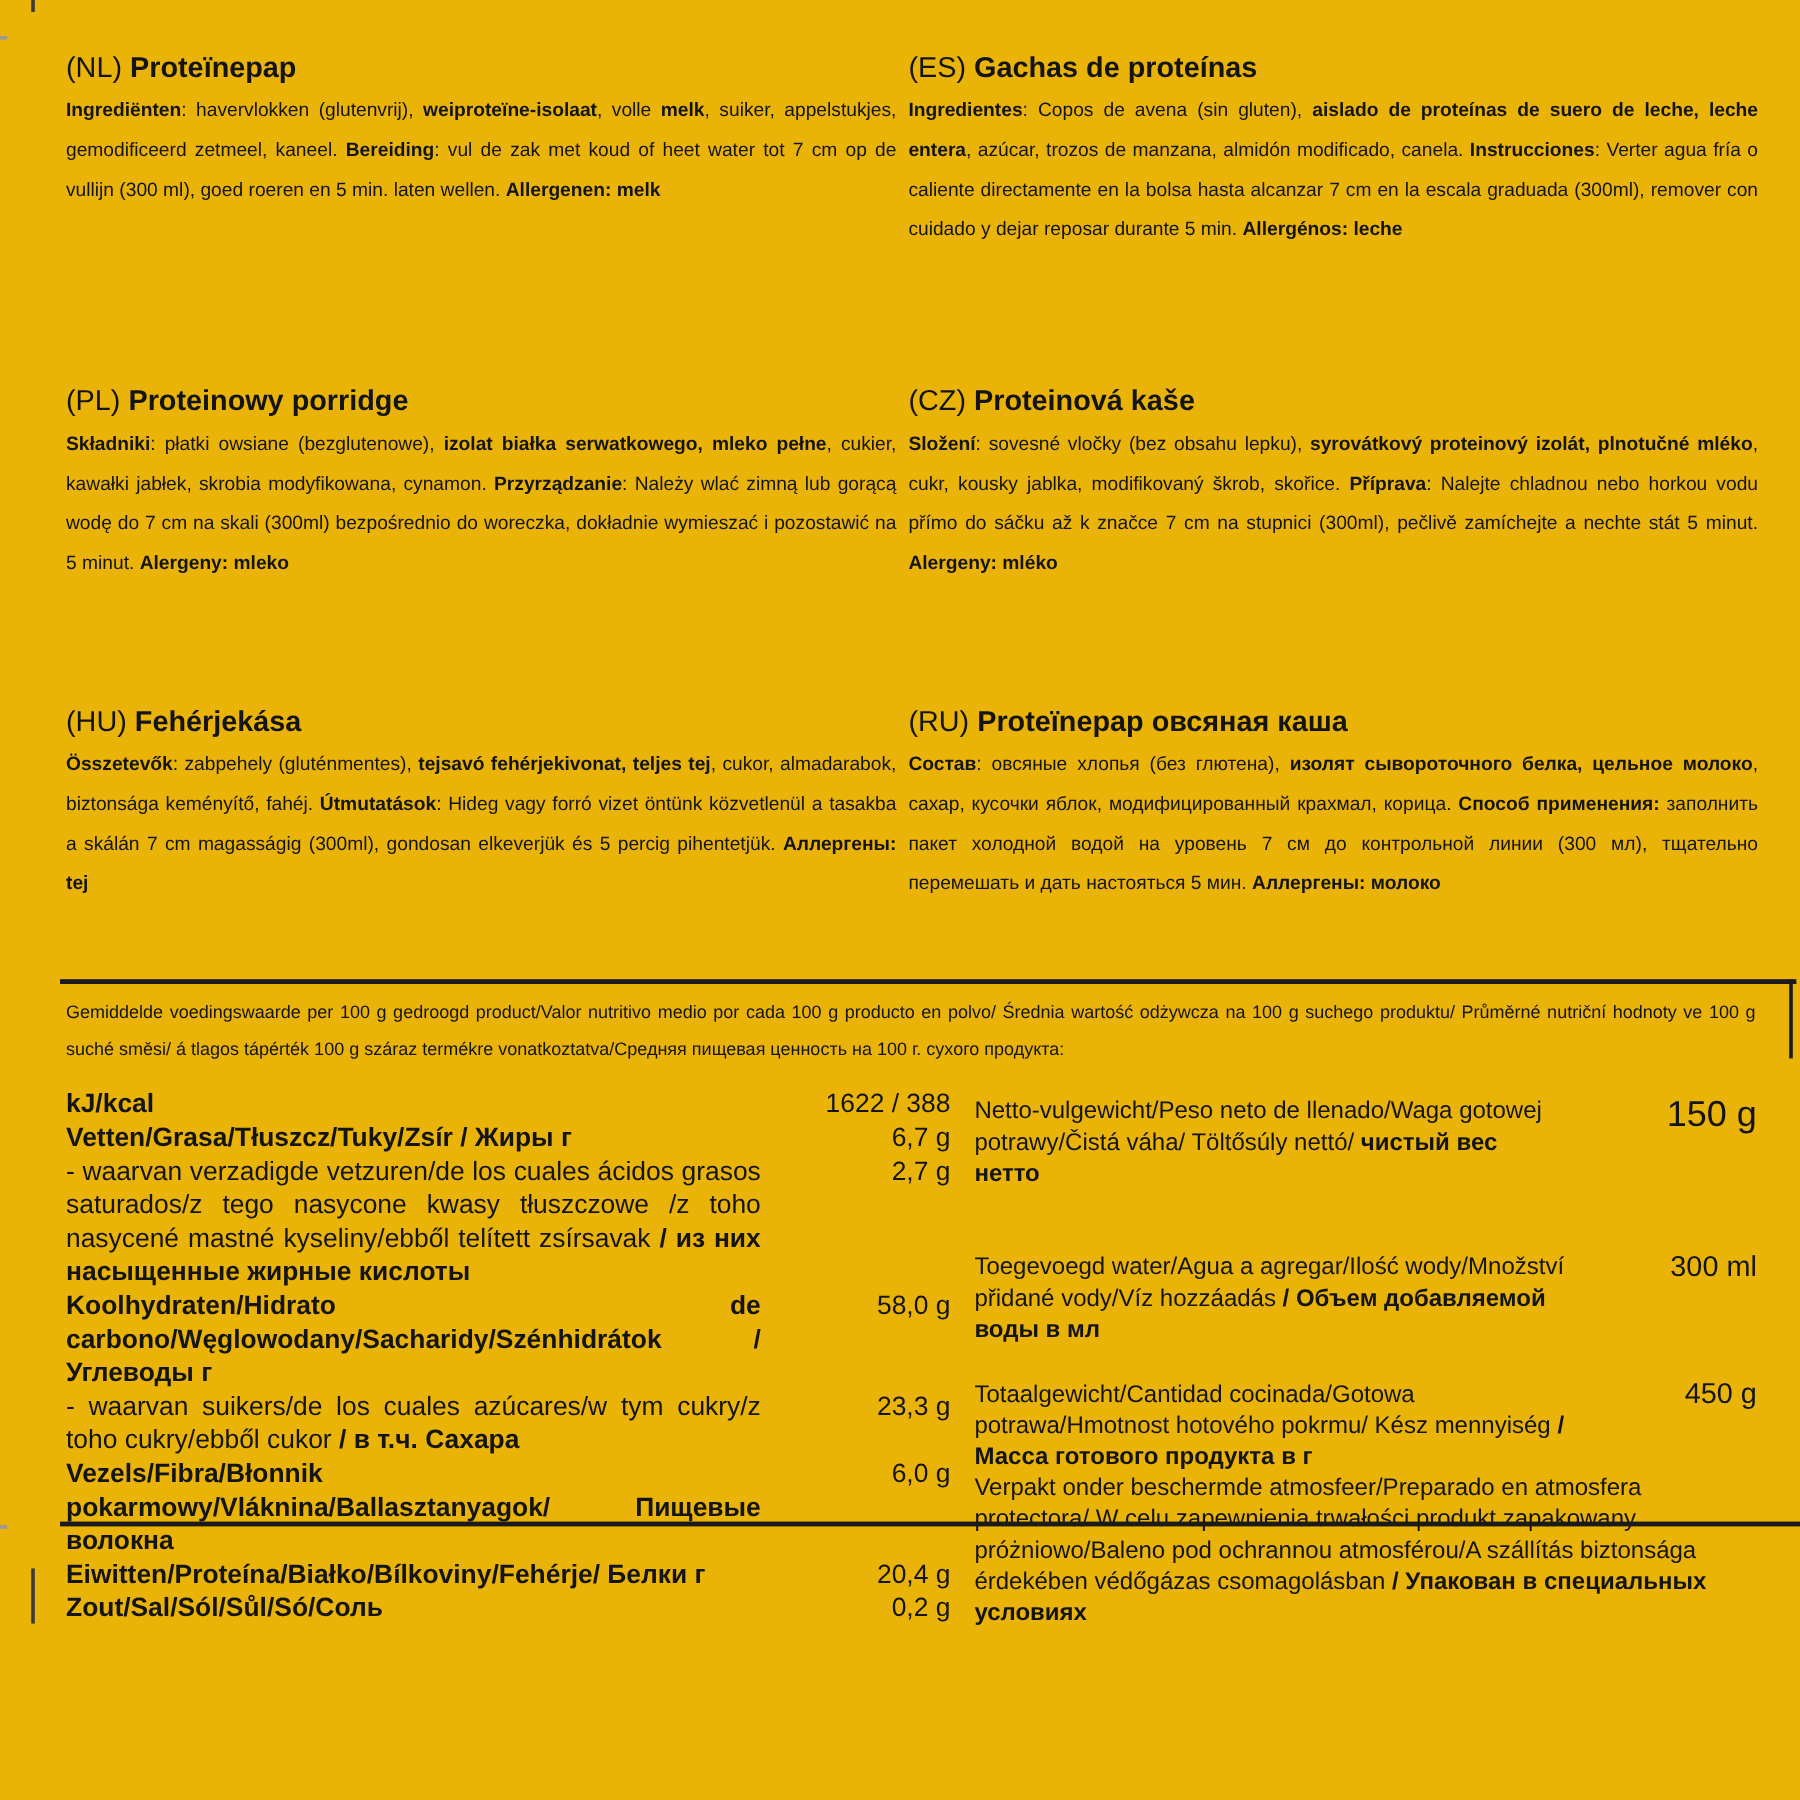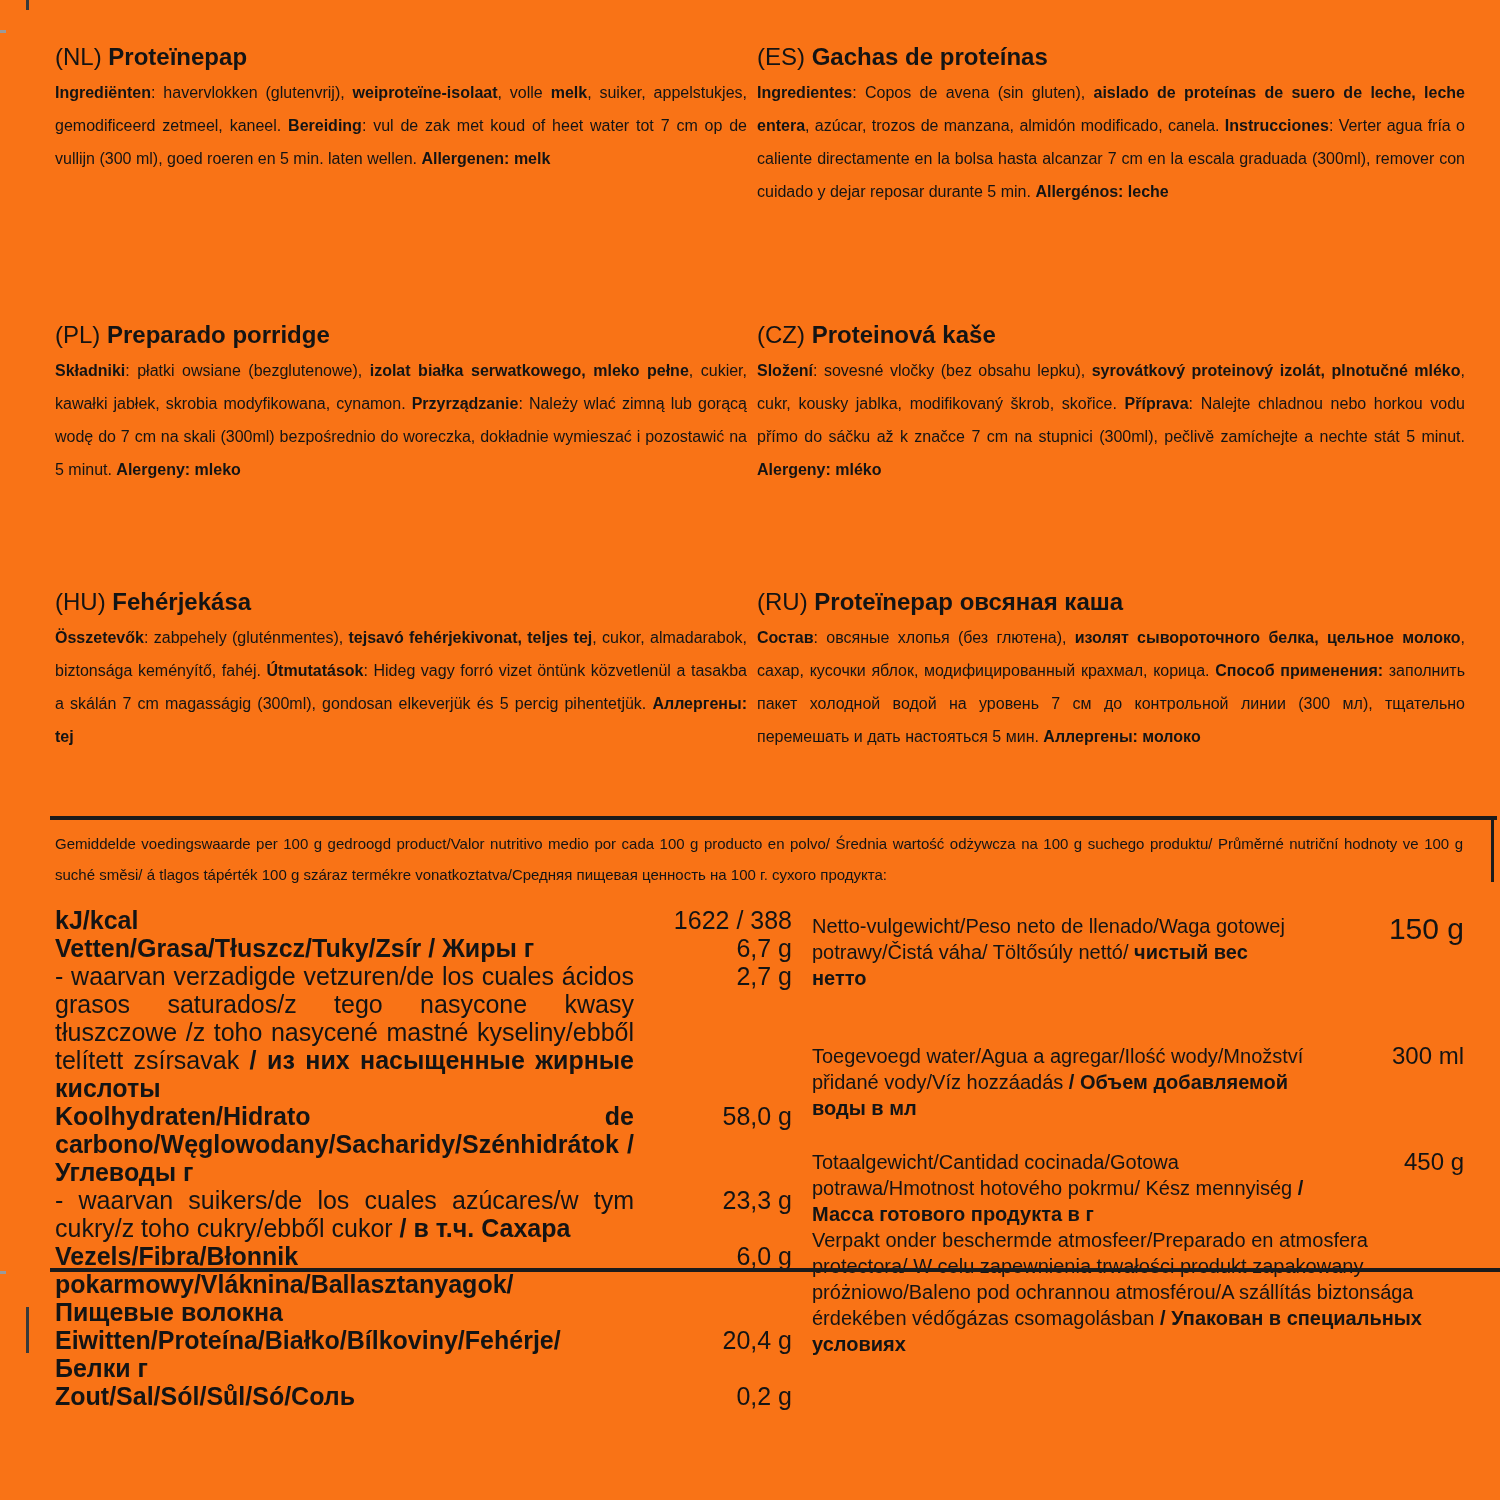--- a/index.html
+++ b/index.html
@@ -1,19 +1,19 @@
 <!DOCTYPE html>
 <html><head>
 <meta charset="utf-8">
 <style>
   html,body{margin:0;padding:0;background:#fff;}
   .page{
     position:relative;
     width:1500px;height:1500px;
-    background:#f97316;
+    background:#eab308;
     font-family:"Liberation Sans", sans-serif;
     color:#141414;
     overflow:hidden;
   }
   b{font-weight:bold;}
 
   
   .mark{position:absolute;background:#3a3a3a;}
   .mark.gray{background:#9a9a9a;}
 
@@ -48,21 +48,21 @@
     margin:0;
     font-size:15px;line-height:31px;
     text-align:justify;
   }
 
   .nutri-left{
     position:absolute;left:55px;top:906px;width:737px;
   }
   .nutri-left .row{
     display:flex;align-items:flex-start;
-    font-size:25px;line-height:28px;
+    font-size:22px;line-height:28px;
   }
   .nutri-left .label{flex:1;padding-right:8px;text-align:justify;}
   .nutri-left .value{width:150px;text-align:right;white-space:nowrap;font-weight:normal;}
 
   .nutri-right{
     position:absolute;left:812px;top:913px;width:652px;
   }
   .nutri-right .row{
     display:flex;align-items:flex-start;
     font-size:20px;line-height:26px;
@@ -98,21 +98,21 @@
       <div class="heading">
         <span class="code">(ES) </span>
         <span class="title">Gachas de proteínas</span>
       </div>
       <p class="body"><b>Ingredientes</b><span>: Copos de avena (sin gluten), </span><b>aislado de proteínas de suero de leche, leche entera</b><span>, azúcar, trozos de manzana, almidón modificado, canela. </span><b>Instrucciones</b><span>: Verter agua fría o caliente directamente en la bolsa hasta alcanzar 7 cm en la escala graduada (300ml), remover con cuidado y dejar reposar durante 5 min. </span><b>Allergénos: leche</b></p>
     </div>
 
     <div class="section">
       <div class="heading">
         <span class="code">(PL) </span>
-        <span class="title">Preparado porridge</span>
+        <span class="title">Proteinowy porridge</span>
       </div>
       <p class="body"><b>Składniki</b><span>: płatki owsiane (bezglutenowe), </span><b>izolat białka serwatkowego, mleko pełne</b><span>, cukier, kawałki jabłek, skrobia modyfikowana, cynamon. </span><b>Przyrządzanie</b><span>: Należy wlać zimną lub gorącą wodę do 7 cm na skali (300ml) bezpośrednio do woreczka, dokładnie wymieszać i pozostawić na 5 minut. </span><b>Alergeny: mleko</b></p>
     </div>
 
     <div class="section">
       <div class="heading">
         <span class="code">(CZ) </span>
         <span class="title">Proteinová kaše</span>
       </div>
       <p class="body"><b>Složení</b><span>: sovesné vločky (bez obsahu lepku), </span><b>syrovátkový proteinový izolát, plnotučné mléko</b><span>, cukr, kousky jablka, modifikovaný škrob, skořice. </span><b>Příprava</b><span>: Nalejte chladnou nebo horkou vodu přímo do sáčku až k značce 7 cm na stupnici (300ml), pečlivě zamíchejte a nechte stát 5 minut. </span><b>Alergeny: mléko</b></p>

